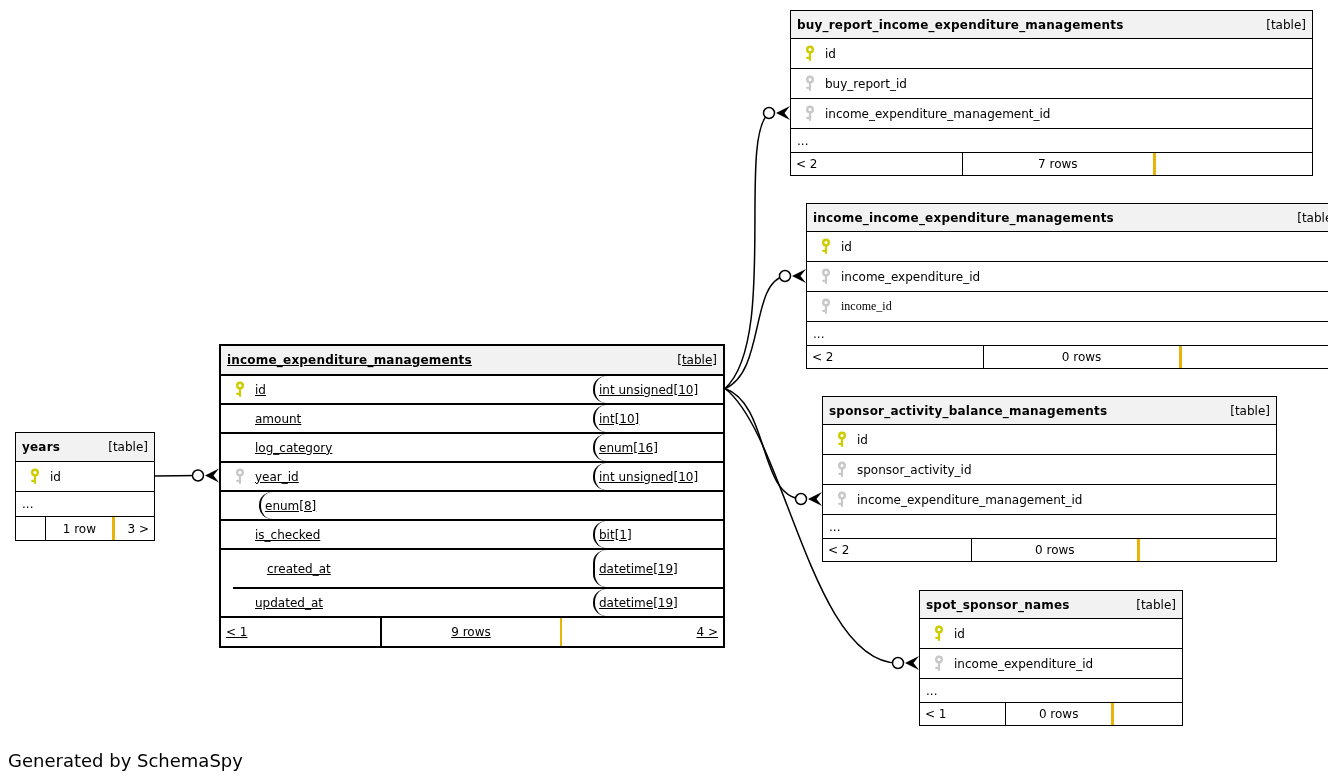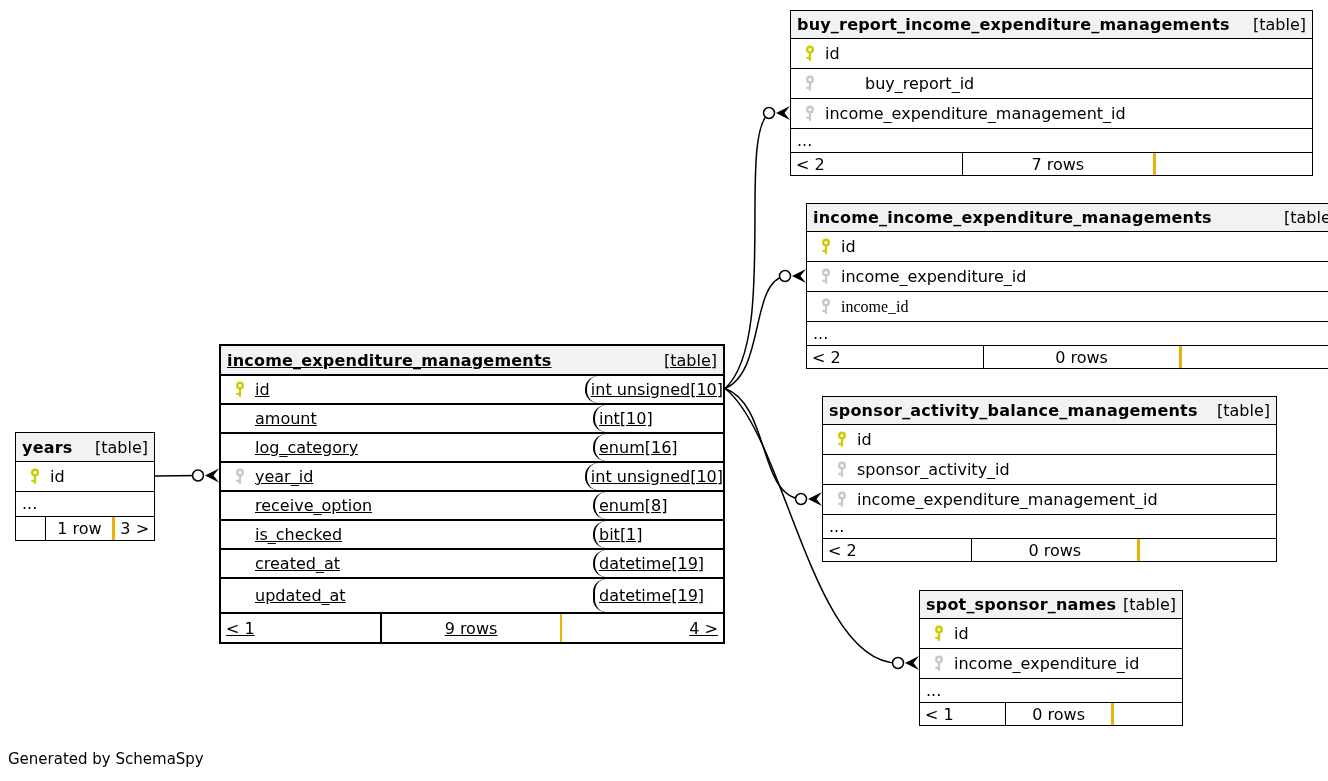--- a/index.html
+++ b/index.html
@@ -20,21 +20,21 @@
     left: 0; top: 0;
     z-index: 1;
     pointer-events: none;
   }
   .db-table {
     position: absolute;
     z-index: 2;
     background: #ffffff;
     border: 1px solid #000;
     box-sizing: border-box;
-    font-size: 16px;
+    font-size: 12px;
   }
   .db-table.focus { border-width: 2px; text-decoration: underline; }
   .db-header {
     display: flex;
     justify-content: space-between;
     align-items: center;
     background: #f2f2f2;
     border-bottom: 1px solid #000;
     padding: 0 6px;
     box-sizing: border-box;
@@ -88,21 +88,21 @@
     white-space: nowrap;
   }
   .db-footer .c0 { justify-content: flex-start; border-right: 1px solid #000; }
   .db-footer .c1 { justify-content: center; border-right: 3px solid #eab308; }
   .db-footer .c2 { justify-content: flex-end; }
   .focus .db-footer .c0, .focus .db-footer .c1 { border-right-width: 2px; }
   #generated-note {
     position: absolute;
     left: 8px;
     top: 750px;
-    font-size: 15px;
+    font-size: 18px;
     z-index: 3;
   }
 </style>
 </head>
 <body>
 
 <div id="canvas">
   <svg id="rel-layer" width="1328" height="781">
       <g>
         <path d="M 725 388.5 C 778 340, 737 138, 769 113" fill="none" stroke="#000000" stroke-width="1.5"></path>
@@ -138,21 +138,21 @@
         </div>
         <div class="db-row" style="height: 30px;">
           <span class="key-slot">
             <svg width="12" height="17" viewBox="0 0 12 17">
               <circle cx="6" cy="4.6" r="2.8" fill="none" stroke="#cccc00" stroke-width="2.4"></circle>
               <path d="M6 7.4 L6 15 M6 12.8 L3.2 12.8" fill="none" stroke="#cccc00" stroke-width="2.2" stroke-linecap="round"></path>
             </svg>
           </span>
           <span class="col-name">id</span>
         </div>
-        <div class="db-row" style="height: 30px; gap: 40px;">
+        <div class="db-row" style="height: 30px;">
           <span class="key-slot">
             <svg width="12" height="17" viewBox="0 0 12 17">
               <circle cx="6" cy="4.6" r="2.8" fill="none" stroke="#c8c8c8" stroke-width="2.4"></circle>
               <path d="M6 7.4 L6 15 M6 12.8 L3.2 12.8" fill="none" stroke="#c8c8c8" stroke-width="2.2" stroke-linecap="round"></path>
             </svg>
           </span>
           <span class="col-name">buy_report_id</span>
         </div>
         <div class="db-row" style="height: 30px;">
           <span class="key-slot">
@@ -308,34 +308,33 @@
             <svg width="12" height="17" viewBox="0 0 12 17">
               <circle cx="6" cy="4.6" r="2.8" fill="none" stroke="#c8c8c8" stroke-width="2.4"></circle>
               <path d="M6 7.4 L6 15 M6 12.8 L3.2 12.8" fill="none" stroke="#c8c8c8" stroke-width="2.2" stroke-linecap="round"></path>
             </svg>
           </span>
           <span class="col-name">year_id</span>
           <span class="col-type">int unsigned[10]</span>
         </div>
         <div class="db-row" style="height: 29px;">
           <span class="key-slot"></span>
-          <span class="col-name">receive_option</span>
           <span class="col-type">enum[8]</span>
         </div>
         <div class="db-row" style="height: 29px;">
           <span class="key-slot"></span>
           <span class="col-name">is_checked</span>
           <span class="col-type">bit[1]</span>
         </div>
-        <div class="db-row" style="height: 29px;">
+        <div class="db-row" style="height: 39px; margin-left: 12px;">
           <span class="key-slot"></span>
           <span class="col-name">created_at</span>
           <span class="col-type">datetime[19]</span>
         </div>
-        <div class="db-row" style="height: 35px;">
+        <div class="db-row" style="height: 29px;">
           <span class="key-slot"></span>
           <span class="col-name">updated_at</span>
           <span class="col-type">datetime[19]</span>
         </div>
         <div class="db-footer" style="height: 28px;">
           <div class="cell c0" style="flex: 0 0 32%;">&lt; 1</div>
           <div class="cell c1" style="flex: 0 0 36%;">9 rows</div>
           <div class="cell c2" style="flex: 0 0 32%;">4 &gt;</div>
         </div>
       </div>

